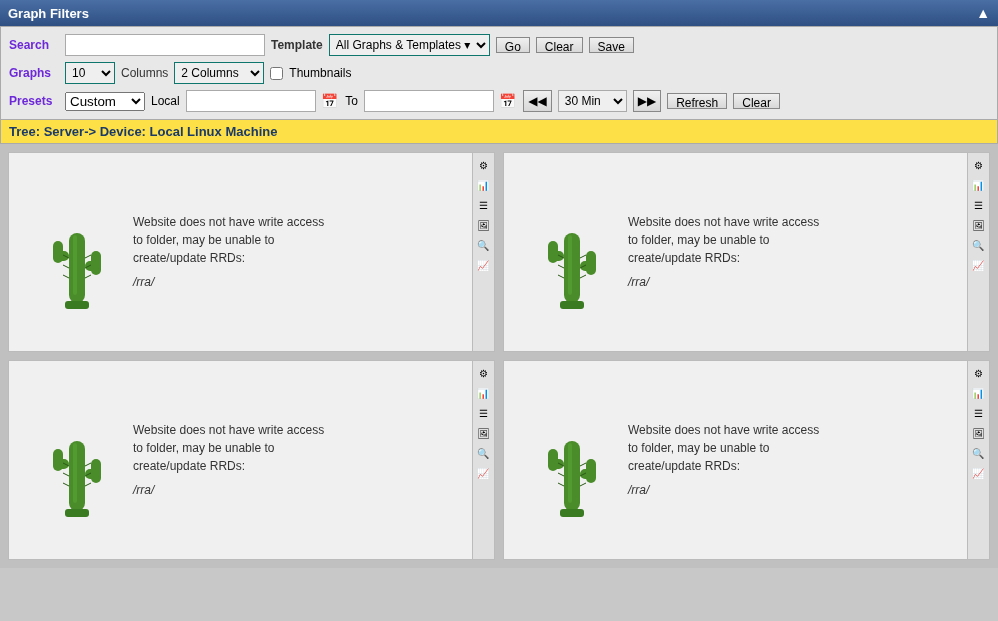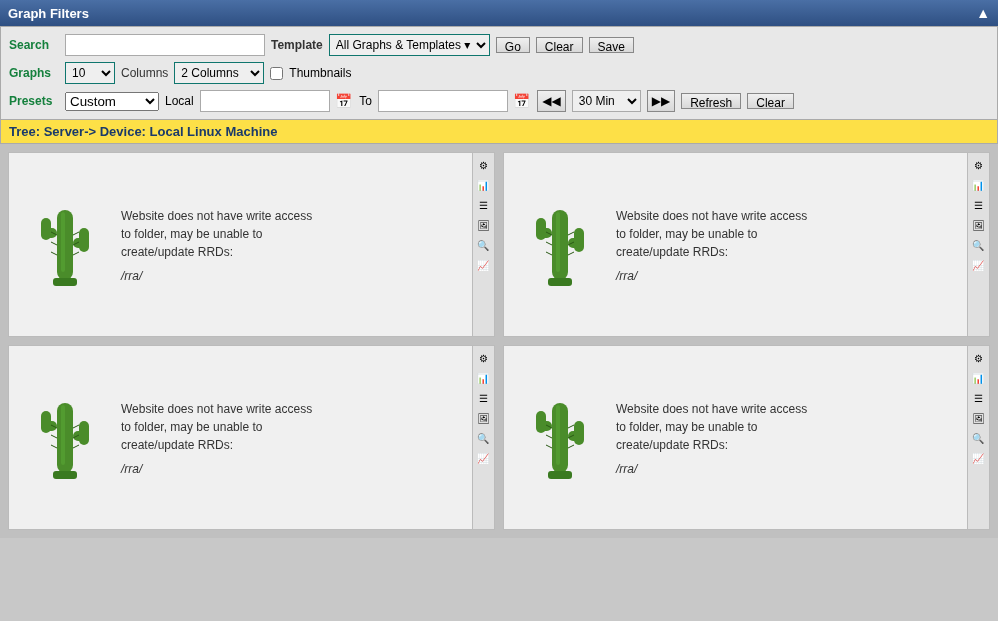--- a/index.html
+++ b/index.html
@@ -25,21 +25,21 @@
       padding: 4px 8px;
     }
     .filter-row {
       display: flex;
       align-items: center;
       gap: 6px;
       padding: 3px 0;
     }
     .filter-label {
       font-weight: bold;
-      color: #15803d;
+      color: #6d28d9;
       min-width: 50px;
     }
     .filter-row input[type="text"] {
       border: 1px solid #aaa;
       padding: 2px 4px;
       font-size: 12px;
       height: 22px;
     }
     .filter-row select {
       border: 1px solid #0f766e;
@@ -132,24 +132,24 @@
       border: 1px solid #bbb;
       display: flex;
       flex-direction: row;
       position: relative;
       min-height: 185px;
     }
 
     .graph-content {
       display: flex;
       flex-direction: row;
-      align-items: center;
       flex: 1;
-      padding: 16px;
+      padding: 28px;
       gap: 16px;
+      margin-top: 32px;
     }
 
     .graph-error-text {
       color: #333;
       font-size: 12px;
       line-height: 1.5;
     }
     .graph-error-path {
       color: #333;
       font-size: 12px;
@@ -220,21 +220,21 @@
       <span class="columns-label">Columns</span>
       <select style="width:90px;">
         <option>2 Columns</option><option>1 Column</option><option>3 Columns</option><option>4 Columns</option>
       </select>
       <input type="checkbox" style="">
       <span>Thumbnails</span>
     </div>
 
     <div class="presets-row">
       <span class="filter-label">Presets</span>
-      <select style="width:94px;">
+      <select style="width:80px;">
         <option>Custom</option><option>Default</option><option>Last Hour</option><option>Last Day</option><option>Last Week</option>
       </select>
       <span>Local</span>
       <input type="text" class="datetime-input" style="">
       <span class="cal-icon">📅</span>
       <span>To</span>
       <input type="text" class="datetime-input" style="">
       <span class="cal-icon">📅</span>
       <button class="nav-btn">◀◀</button>
       <select class="time-select">

